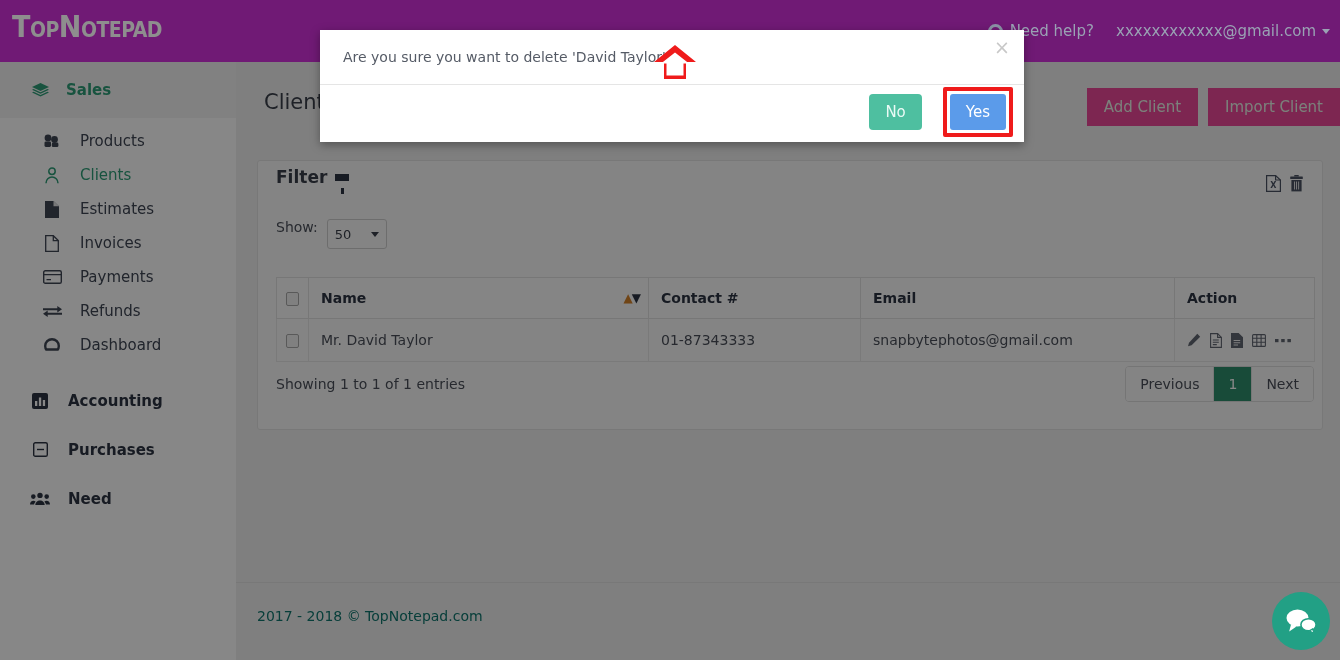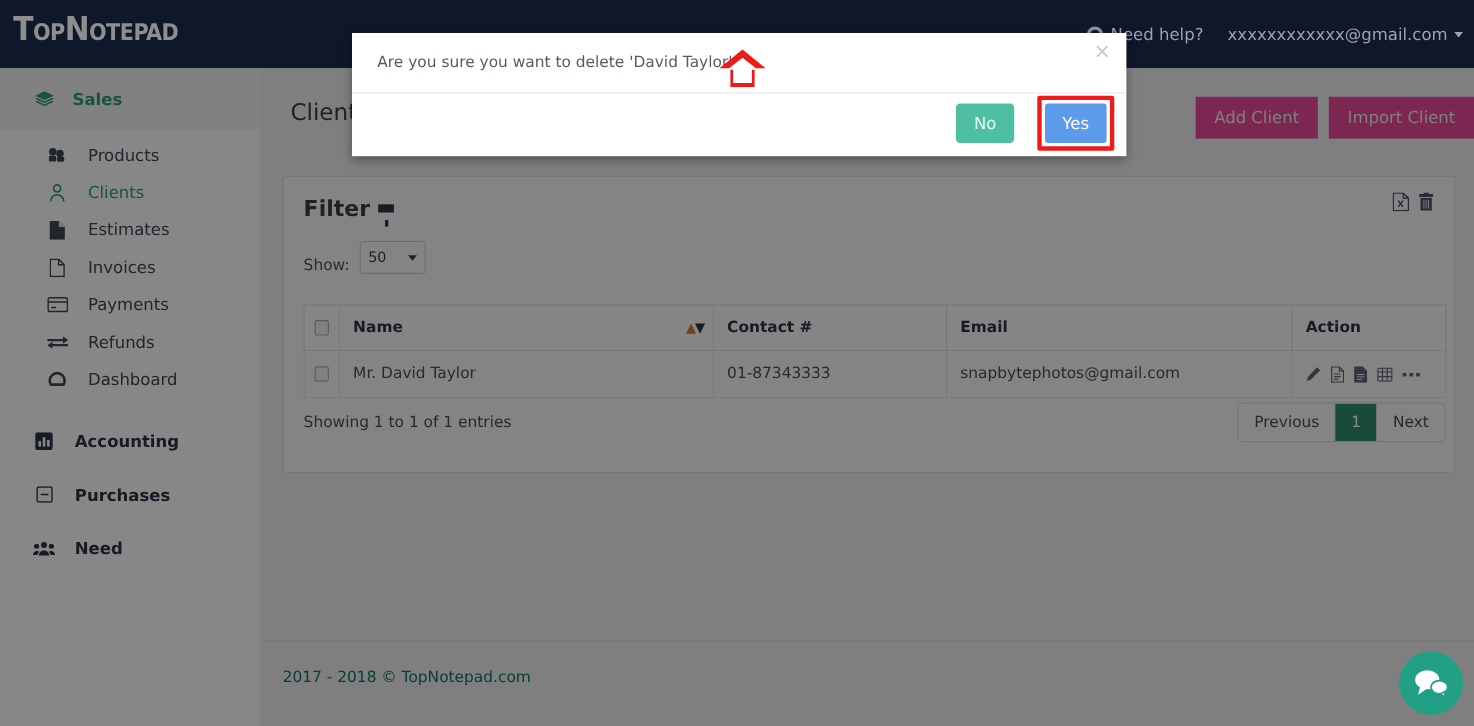--- a/index.html
+++ b/index.html
@@ -8,21 +8,21 @@
     font-family: "DejaVu Sans", "Liberation Sans", sans-serif;
     overflow: hidden;
     background: #f0f0f0;
   }
   #app { position: relative; width: 1340px; height: 660px; }
 
   
   .topbar {
     position: absolute; top: 0; left: 0;
     width: 1340px; height: 62px;
-    background: #0f172a;
+    background: #701a75;
     z-index: 40;
   }
   .logo {
     position: absolute; left: 12px; top: 9px;
     font-family: "DejaVu Sans Condensed", "Liberation Sans Narrow", "Liberation Sans", sans-serif;
     font-size: 30px; font-weight: 700; letter-spacing: -0.5px;
     color: #8e8e8e; font-variant: small-caps;
     white-space: nowrap;
   }
   .topbar-right {
@@ -99,41 +99,41 @@
     font-size: 15px; padding: 10px 17px; border-radius: 0;
     cursor: pointer; font-family: inherit;
   }
   .panel {
     position: absolute; left: 21px; top: 98px;
     width: 1066px; height: 270px;
     background: #fafafa; border: 1px solid #e3e3e3; border-radius: 3px;
   }
   .panel-top { position: relative; height: 54px; }
   .filter-label {
-    position: absolute; left: 18px; top: 16px;
-    font-size: 20px; font-weight: 700; color: #3a3f4a;
+    position: absolute; left: 18px; top: 6px;
+    font-size: 17px; font-weight: 700; color: #3a3f4a;
     display: flex; align-items: center; gap: 8px; cursor: pointer;
   }
   .funnel {
     width: 0; height: 0; border-left: 7px solid #2d3442;
     border-right: 7px solid #2d3442; border-top: 7px solid #2d3442;
     border-bottom: 0; position: relative; display: inline-block;
   }
   .funnel::after {
     content: ""; position: absolute; left: -1.5px; top: 7px;
     width: 3px; height: 6px; background: #2d3442;
   }
   .panel-tools {
     position: absolute; right: 18px; top: 14px;
     display: flex; align-items: center; gap: 8px;
   }
   .ico-btn { cursor: pointer; line-height: 0; }
   .show-row {
     position: absolute; left: 18px; top: 58px;
-    display: flex; align-items: flex-end; gap: 9px;
+    display: flex; align-items: flex-start; gap: 9px;
     font-size: 14px; color: #4a4f59;
   }
   .show-select {
     width: 60px; height: 30px; border: 1px solid #cfcfcf; background: #fafafa;
     border-radius: 3px; display: flex; align-items: center;
     justify-content: space-between; padding: 0 7px;
     font-size: 13px; color: #3a3f4a; cursor: pointer;
   }
   .sel-caret {
     width: 0; height: 0; border-left: 4px solid transparent;

